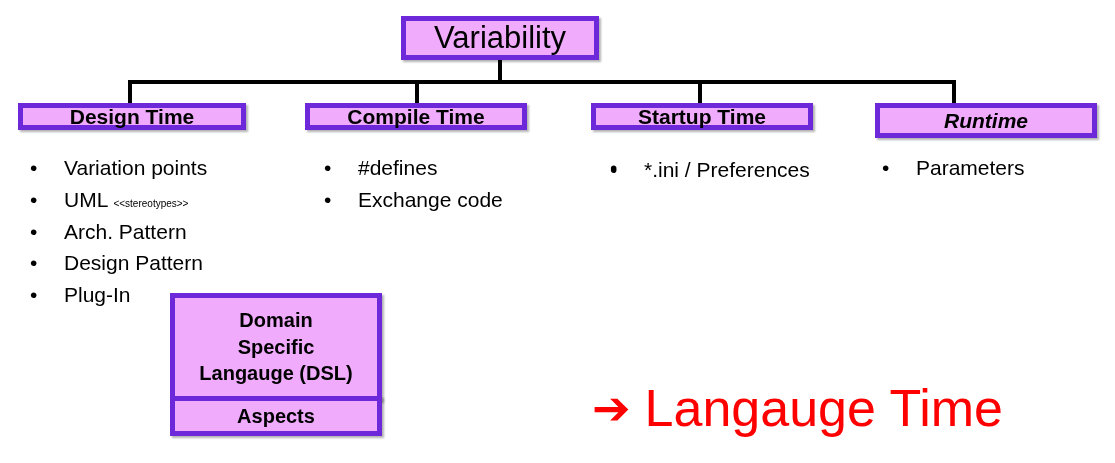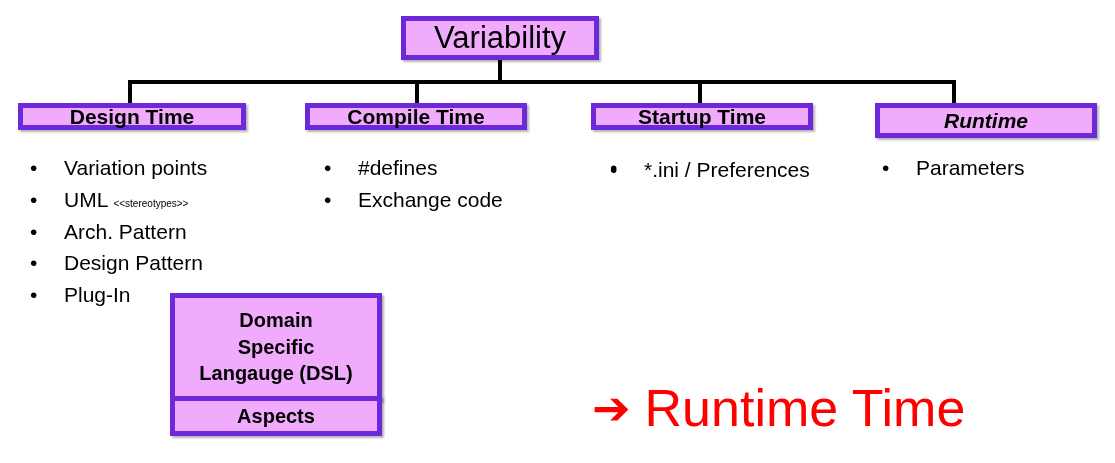--- a/index.html
+++ b/index.html
@@ -194,16 +194,16 @@
     <span>Specific</span>
     <span>Langauge (DSL)</span>
   </div>
 
   <div class="gbox blocklabel" style="left:170px; top:396px; width:212px; height:40px;">
     <span>Aspects</span>
   </div>
 
   <div id="binding-time">
     <span class="arrow-glyph">➔</span>
-    <span class="bt-label">Runtime Time</span>
+    <span class="bt-label">Langauge Time</span>
   </div>
 
 </div>
 
 </body></html>

